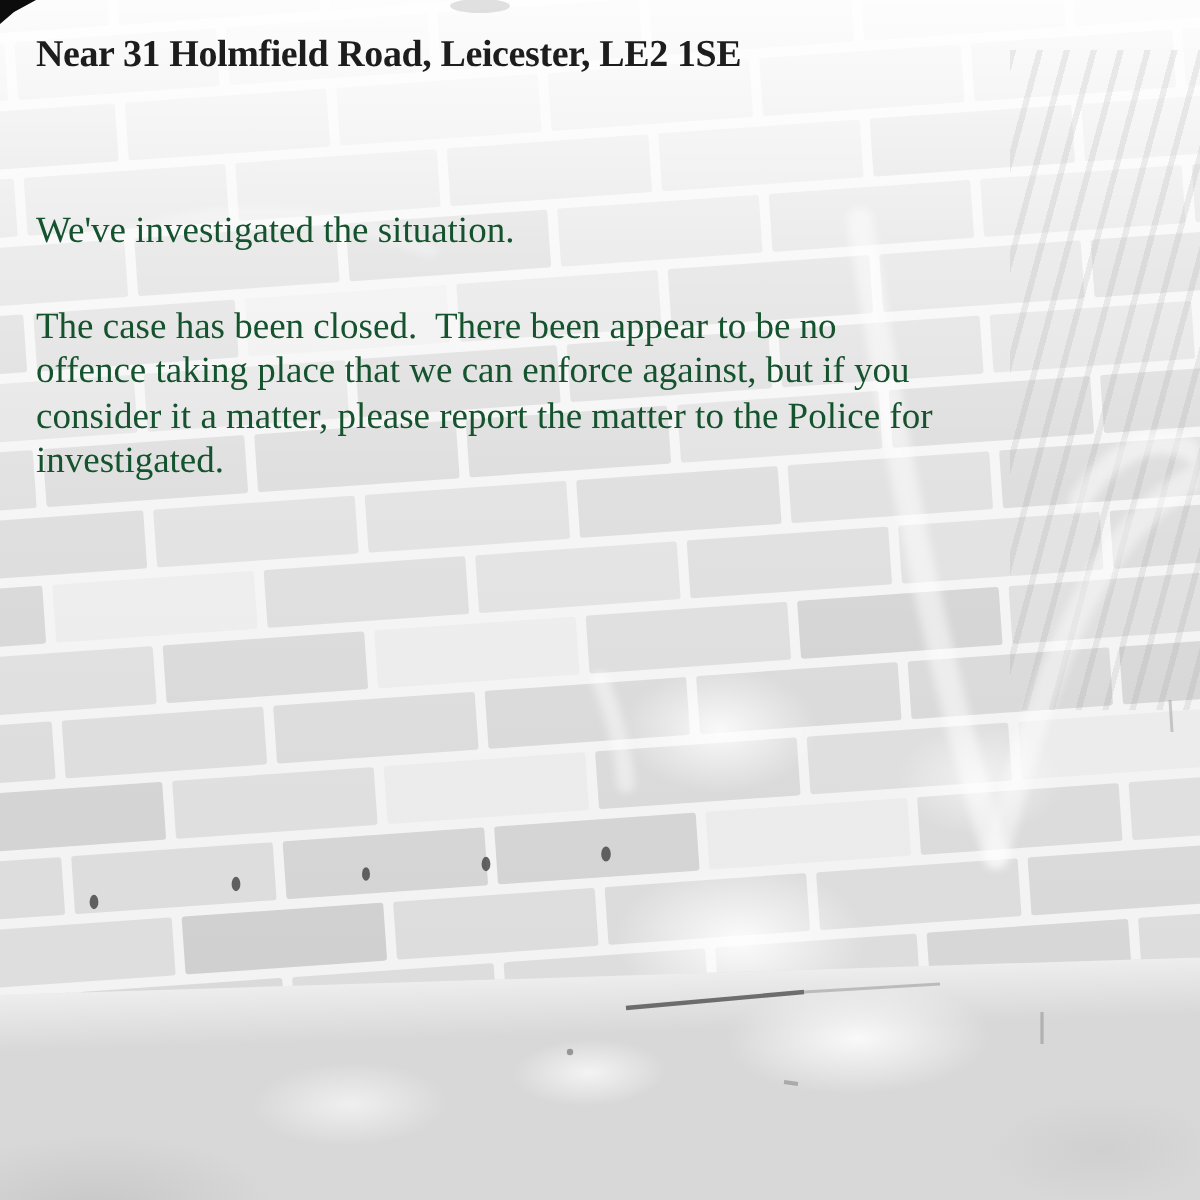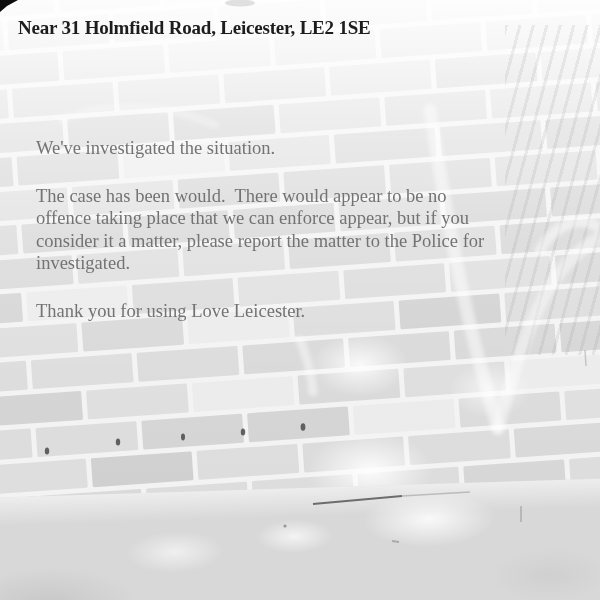--- a/index.html
+++ b/index.html
@@ -50,21 +50,21 @@
       radial-gradient(85px 38px at 575px 95px, rgba(195,195,195,0.4), rgba(195,195,195,0) 70%),
       #d8d8d8;
   }
   #marks { position:absolute; inset:0; z-index:4; }
   
   #location-heading {
     position:absolute; left:18px; top:17px; z-index:5;
     font-size:19px; font-weight:bold; color:#1d1d1d; letter-spacing:-0.2px;
     white-space:pre;
   }
-  #message { position:absolute; left:36px; top:105px; z-index:5; color:#737373;margin-top:32px; }
+  #message { position:absolute; left:18px; top:105px; z-index:5; color:#14532d; }
   .msg-para { margin:0 0 25px 0; }
   .msg-line {
     font-size:18.5px; line-height:22.5px; white-space:pre; letter-spacing:0;
   }
 </style>
 </head>
 <body>
 
 <div id="screen">
 
@@ -321,22 +321,19 @@
     <path d="M 585,350 L 586,366" stroke="#8a8a8a" stroke-width="1.5" opacity="0.4" fill="none"></path>
   </svg>
 
   <div id="location-heading">Near 31 Holmfield Road, Leicester, LE2 1SE</div>
 
   <div id="message">
     <p class="msg-para">
       <span class="msg-line">We've investigated the situation.</span>
     </p>
     <p class="msg-para">
-      <span class="msg-line" style="display:block">The case has been would.  There would appear to be no</span>
-      <span class="msg-line" style="display:block">offence taking place that we can enforce appear, but if you</span>
+      <span class="msg-line" style="display:block">The case has been closed.  There been appear to be no</span>
+      <span class="msg-line" style="display:block">offence taking place that we can enforce against, but if you</span>
       <span class="msg-line" style="display:block">consider it a matter, please report the matter to the Police for</span>
       <span class="msg-line" style="display:block">investigated.</span>
     </p>
-    <p class="msg-para">
-      <span class="msg-line">Thank you for using Love Leicester.</span>
-    </p>
   </div>
 </div>
 
 </body></html>

